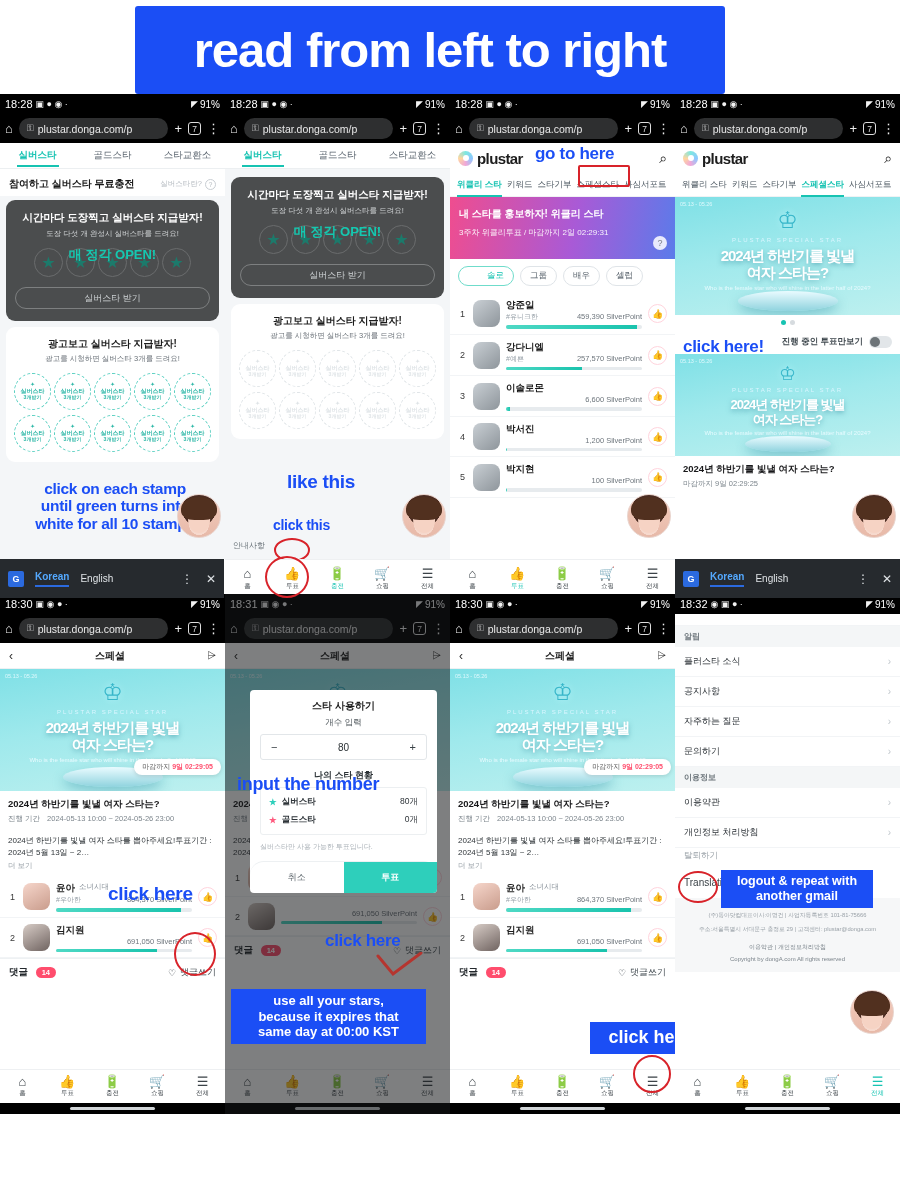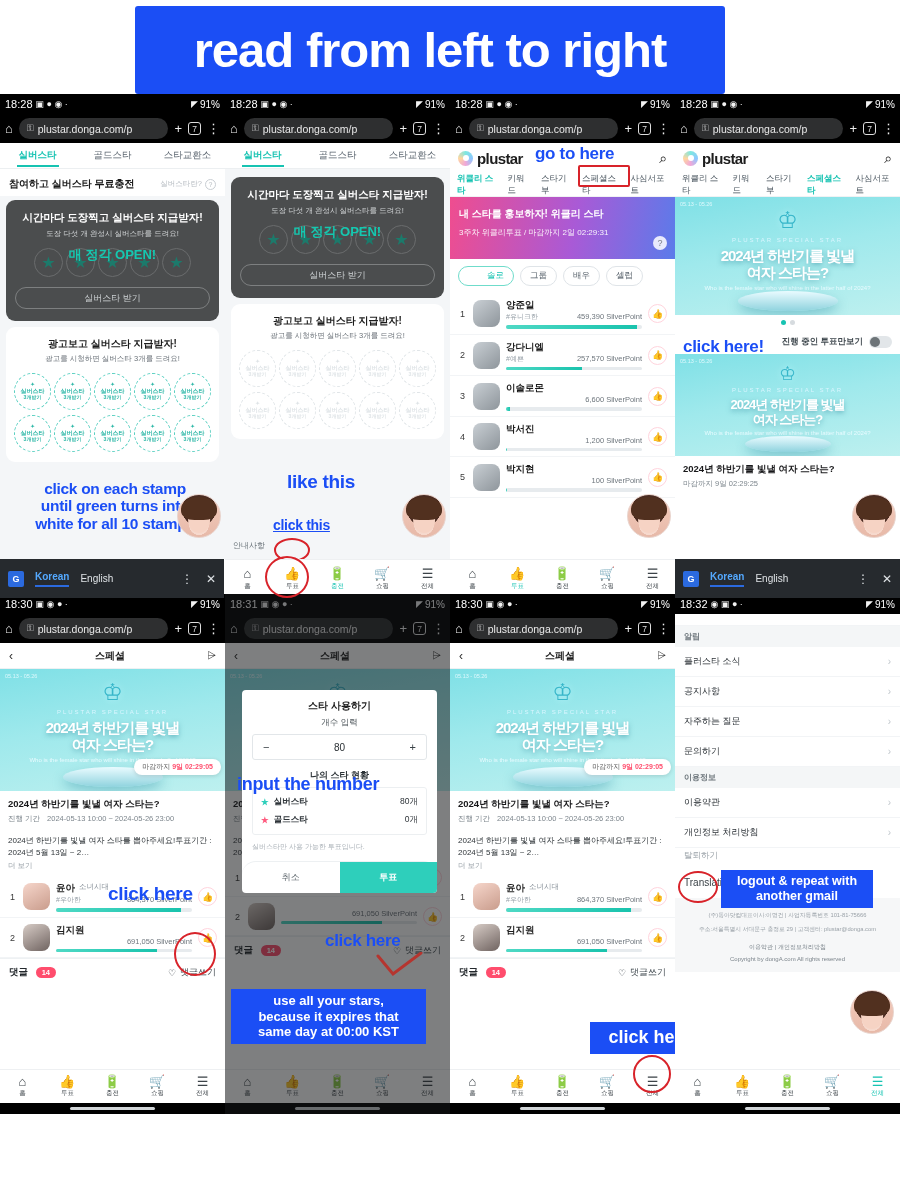--- a/index.html
+++ b/index.html
@@ -167,21 +167,21 @@
   .logo-dot {
     width:15px; height:15px; border-radius:50%;
     background:conic-gradient(#7ee8e0,#8ec8ff,#f0a8d8,#ffd6a0,#7ee8e0);
     position:relative;
   }
   .logo-dot:after{ content:""; position:absolute; inset:4.5px; background:#fff; border-radius:50%; }
   .logo-txt { font-size:15px; font-weight:700; color:#1d1d1d; letter-spacing:-.6px; }
   .search-ico { font-size:14px; color:#222; }
 
   .app-nav {
-    height:24px; display:flex; align-items:center; gap:11px;
+    height:24px; display:flex; align-items:center; gap:5px;
     padding:0 7px; background:#fff; font-size:8.5px; color:#44505a;
     border-bottom:1px solid #f0f2f4;
   }
   .app-nav span.active { color:#17c3b2; font-weight:700; position:relative; }
   .app-nav span.active:after{
     content:""; position:absolute; left:0; right:0; bottom:-6px; height:2px; background:#17c3b2;
   }
 
   .weekly-banner {
     height:62px; background:linear-gradient(100deg,#ef4d8f,#a95ad6 55%,#5b7bea);
@@ -312,21 +312,21 @@
     width:16px; height:16px; background:#2b6adf; color:#fff; border-radius:2px;
     font-size:9px; display:flex; align-items:center; justify-content:center; font-weight:700;
   }
   .tb-lang { font-size:10px; color:#dfe3e6; }
   .tb-lang.on { color:#54a9ff; font-weight:700; border-bottom:2px solid #2b6adf; padding-bottom:3px; }
   .tb-right { margin-left:auto; display:flex; gap:13px; font-size:12px; color:#dfe3e6; }
 
   
   .scrim { position:absolute; inset:0; background:rgba(20,22,24,.55); z-index:5; }
   .modal {
-    position:absolute; left:17px; right:13px; top:96px; background:#fff;
+    position:absolute; left:25px; right:13px; top:96px; background:#fff;
     border-radius:4px; z-index:6; overflow:hidden;
   }
   .modal h4 { text-align:center; font-size:10px; font-weight:700; padding:9px 0 4px; color:#1b1b1b; }
   .modal .lbl { text-align:center; font-size:8.5px; color:#4b5358; padding-bottom:5px; }
   .stepper {
     margin:0 10px; border:1px solid #e2e6e9; border-radius:3px; height:26px;
     display:flex; align-items:center; justify-content:space-between; padding:0 10px;
     font-size:11px; color:#3b4348;
   }
   .stepper .val { font-size:10px; color:#2a3034; }
@@ -568,21 +568,21 @@
                 <span class="sico">✦</span>
                 <span class="s1">실버스타</span>
                 <span>3개받기</span>
               </div>
           </div>
         </div>
         <div style="position:absolute; left:8px; bottom:8px; font-size:8px; color:#6d767c;">안내사항</div>
       </div>
 
       <div class="anno" style="left:62px; top:377px; font-size:19px;">like this</div>
-      <div class="anno" style="left:48px; top:424px; font-size:14px;text-decoration:underline;">click this</div>
+      <div class="anno" style="left:48px; top:424px; font-size:14px;">click this</div>
       <div class="redcircle" style="left:49px; top:444px; width:36px; height:24px;"></div>
       <div class="avatar" style="right:4px; top:400px; width:44px; height:44px;"></div>
     </div>
 
     <div class="phone">
       <div class="statusbar">
         <div class="sb-left">
             <span>18:28</span>
             <span class="sb-ico">▣ ● ◉ ·</span>
           </div>

